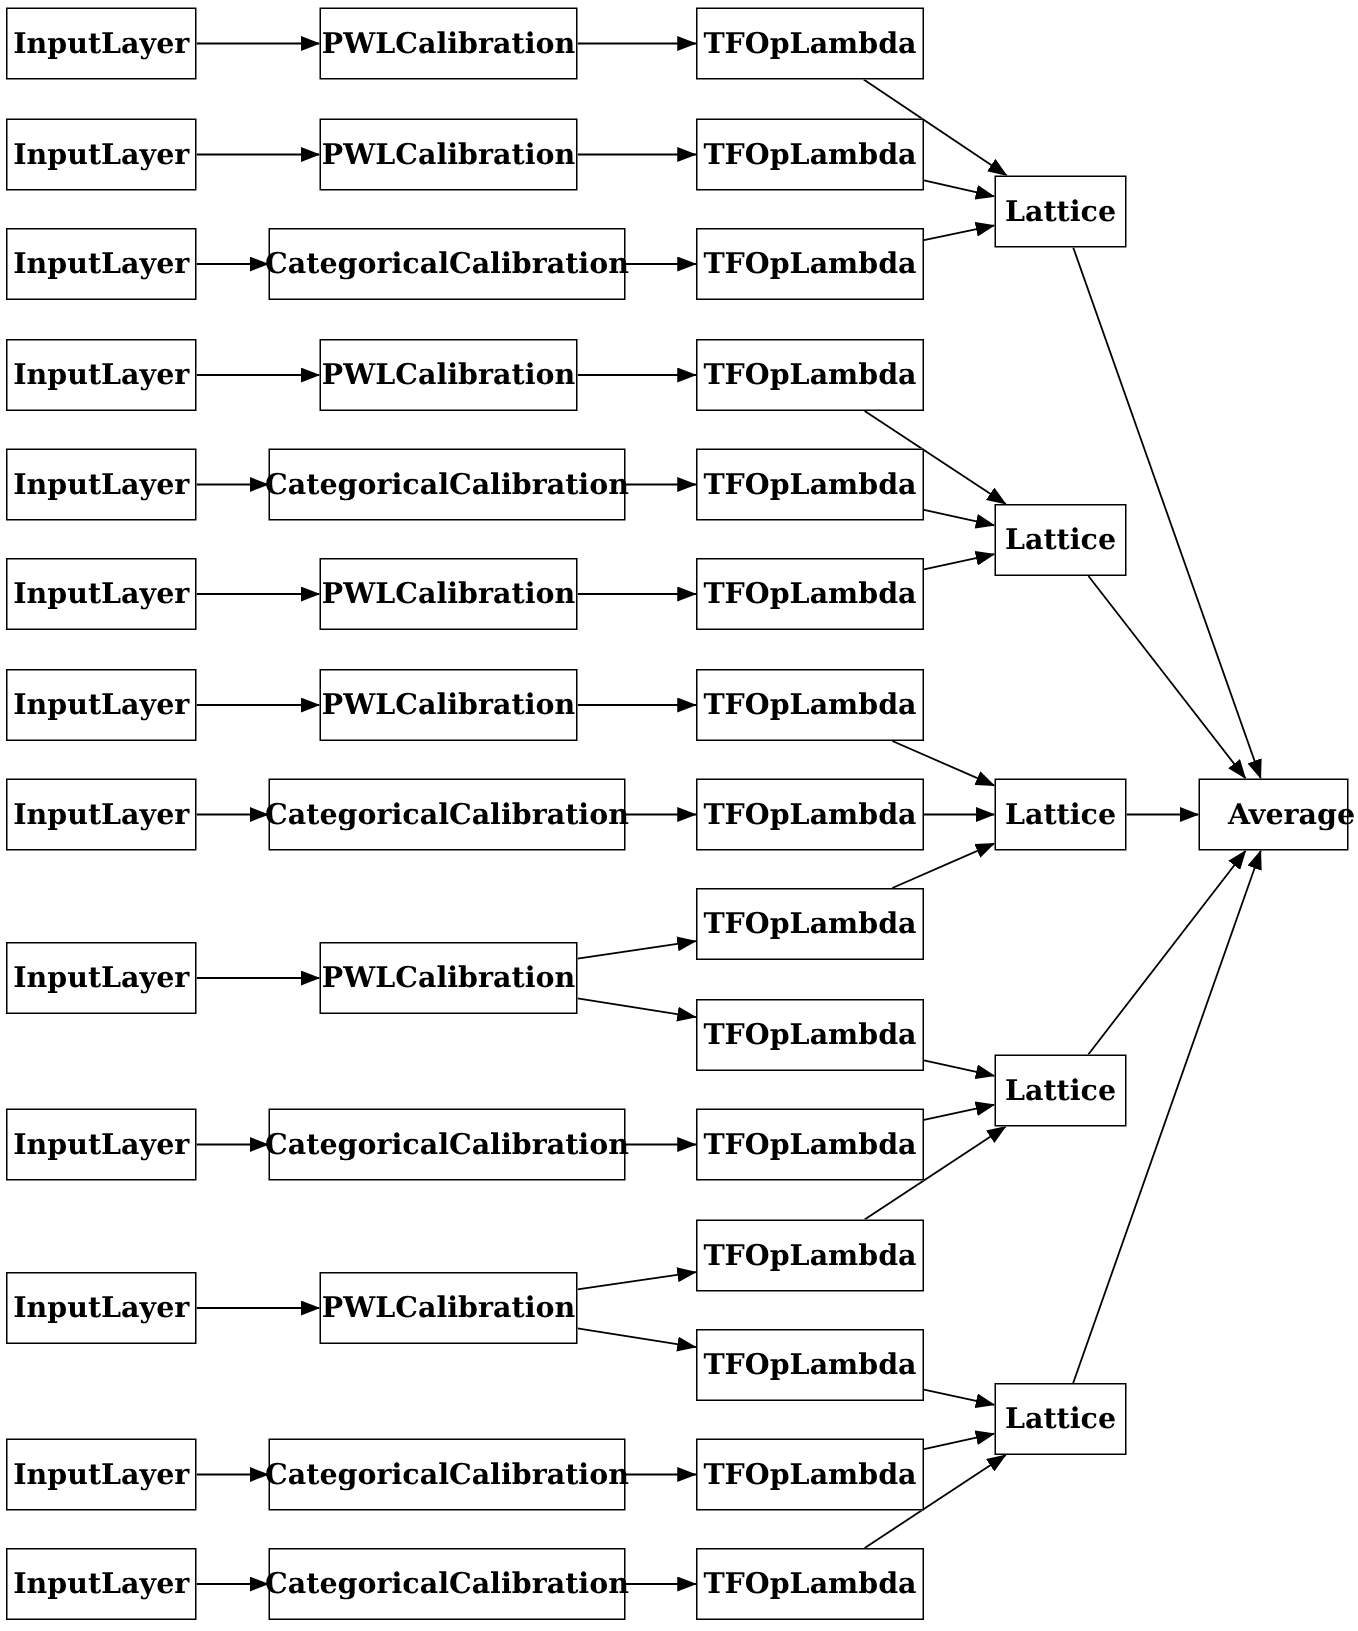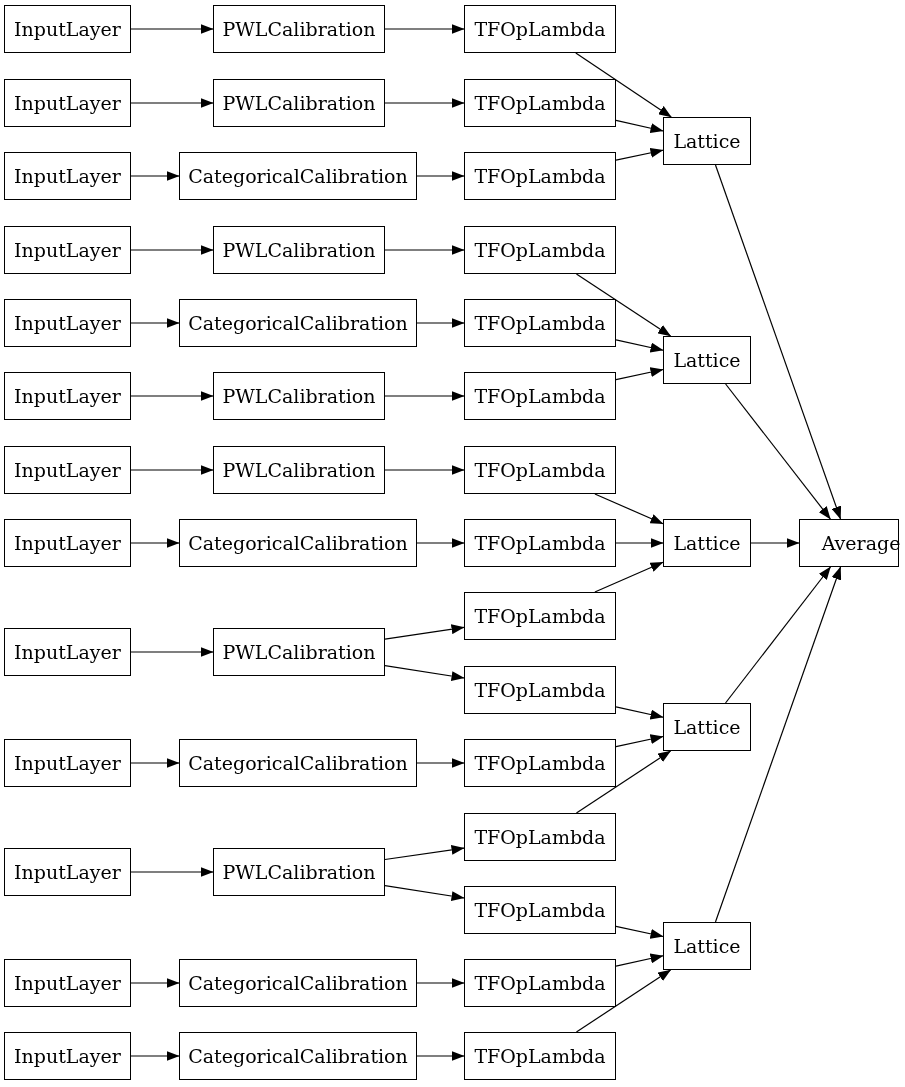--- a/index.html
+++ b/index.html
@@ -21,20 +21,21 @@
     box-sizing: border-box;
     border: 1.3px solid #000000;
     background: #ffffff;
     display: flex;
     align-items: center;
     justify-content: center;
     font-size: 19px;
     line-height: 1;
     color: #000000;
     white-space: nowrap;
+    font-weight: bold;
   }
   .edge { stroke: #000000; stroke-width: 1.2; fill: none; }
 </style>
 </head>
 <body>
 
 <div id="graph">
   <svg id="edge-layer" width="905" height="1087" viewBox="0 0 905 1087" xmlns="http://www.w3.org/2000/svg">
     <defs>
       <marker id="arrowhead" markerUnits="userSpaceOnUse" markerWidth="14" markerHeight="10" refX="12.5" refY="5" orient="auto">

